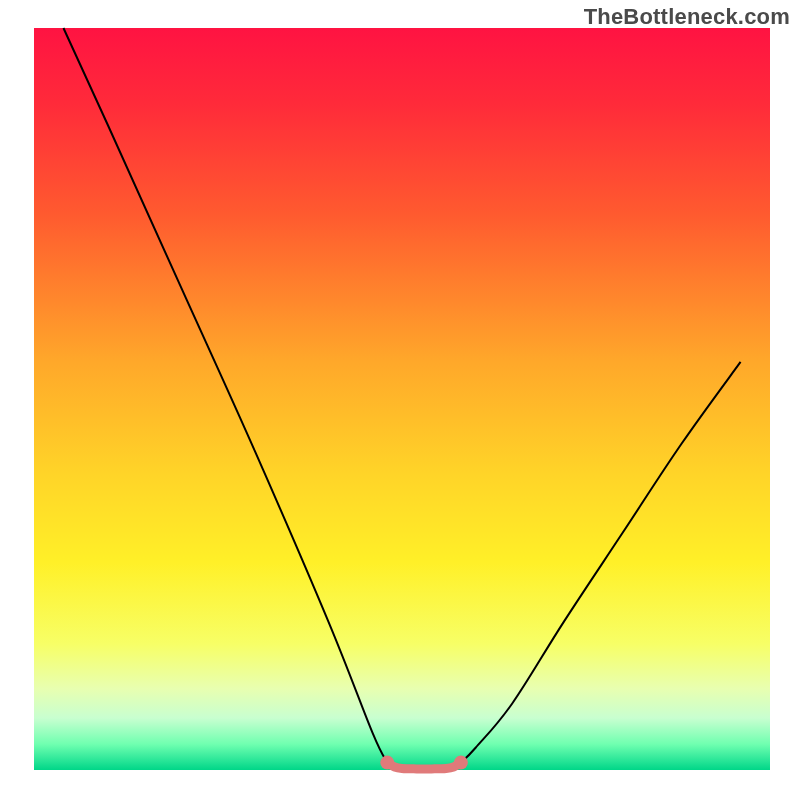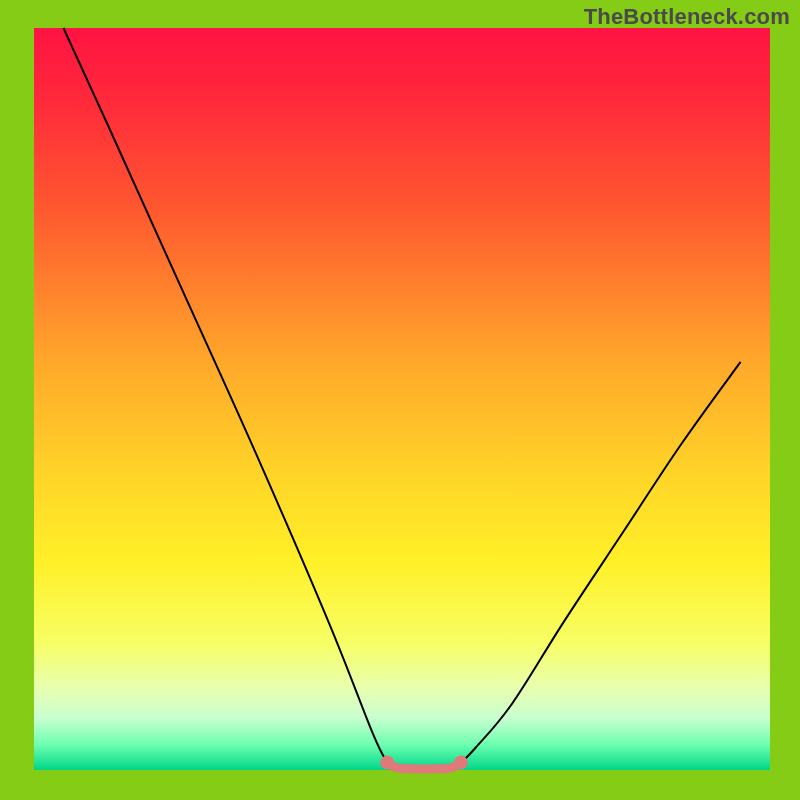--- a/index.html
+++ b/index.html
@@ -8,21 +8,21 @@
     width: 800px;
     height: 800px;
     background: #000;
     font-family: Arial, Helvetica, sans-serif;
     overflow: hidden;
   }
   .frame {
     position: relative;
     width: 800px;
     height: 800px;
-    background: #84cc16;
+    background: #ffffff;
   }
   .attribution {
     position: absolute;
     top: 4px;
     right: 10px;
     color: #4a4a4a;
     font-size: 22px;
     font-weight: bold;
     letter-spacing: 0.2px;
     z-index: 10;

